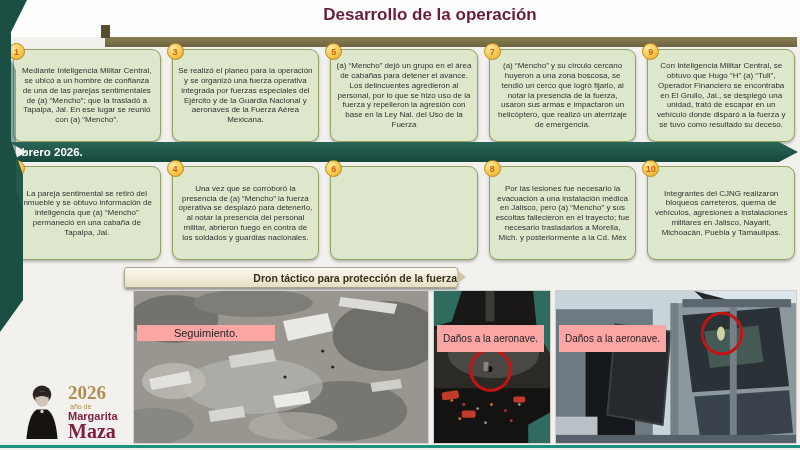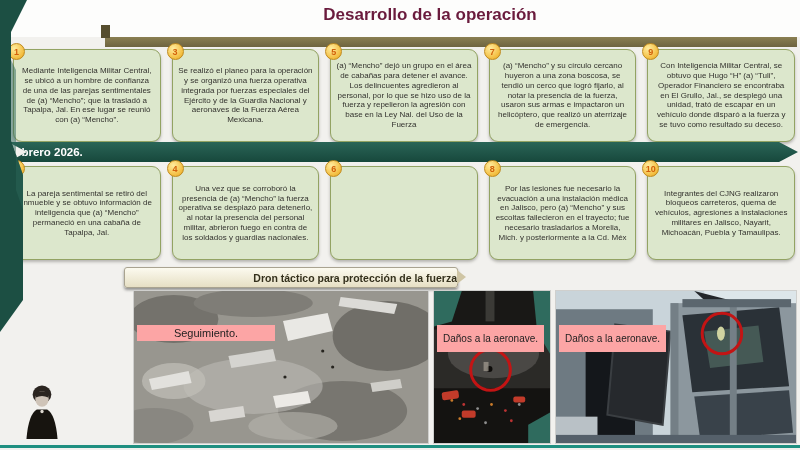--- a/index.html
+++ b/index.html
@@ -215,16 +215,22 @@
   <div class="footer">
     <span>
       <svg width="40" height="56" viewBox="0 0 38 54">
         <ellipse cx="19" cy="11" rx="9" ry="8.5" fill="#2B2520"></ellipse>
         <ellipse cx="19" cy="15.5" rx="6.5" ry="7.5" fill="#CFC4B8"></ellipse>
         <path d="M13,10 Q19,6 25,10 L25,14 Q19,11 13,14 Z" fill="#2B2520"></path>
         <path d="M4,54 Q6,30 14,25.5 L24,25.5 Q32,30 34,54 Z" fill="#17140F"></path>
         <circle cx="19" cy="27.5" r="1.6" fill="#DDD8D0"></circle>
       </svg>
     </span>
+    <span class="ftext">
+      <span class="fyear">2026</span>
+      <span class="fprefix">año de</span>
+      <span class="fname1">Margarita</span>
+      <span class="fname2">Maza</span>
+    </span>
   </div>
 
   <div class="bottomline"></div>
 </div>
 
 </body></html>

